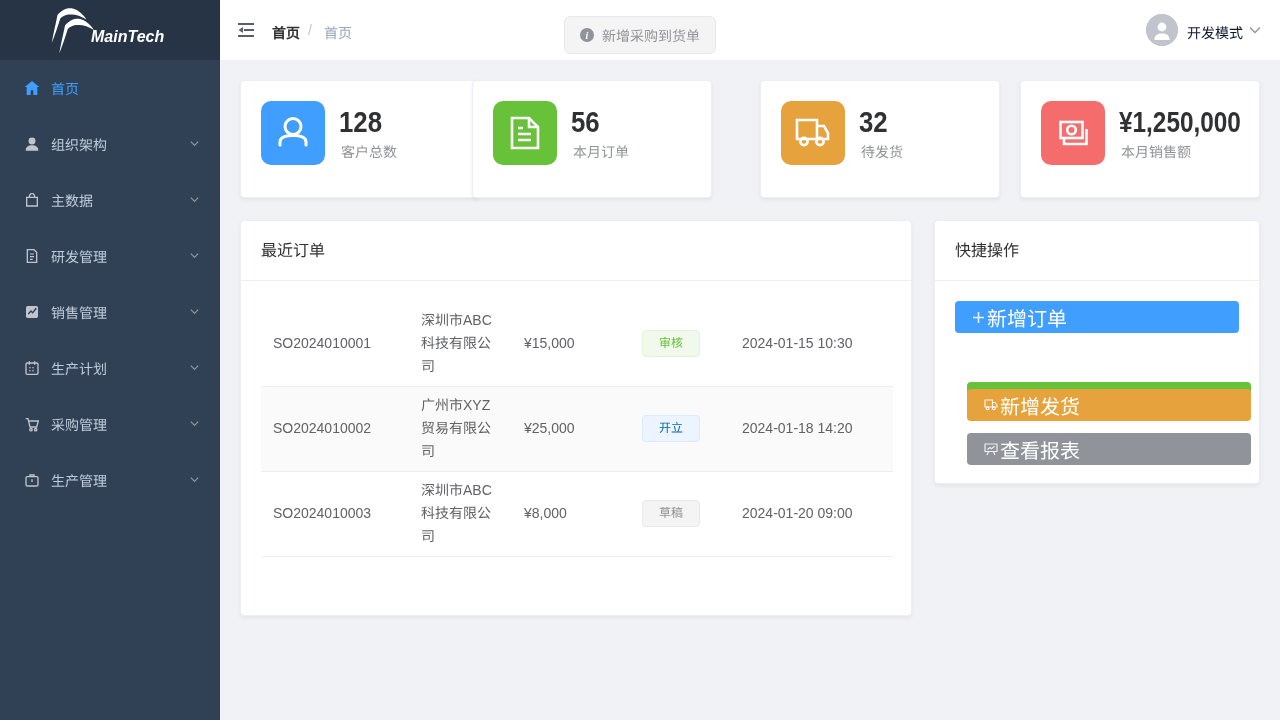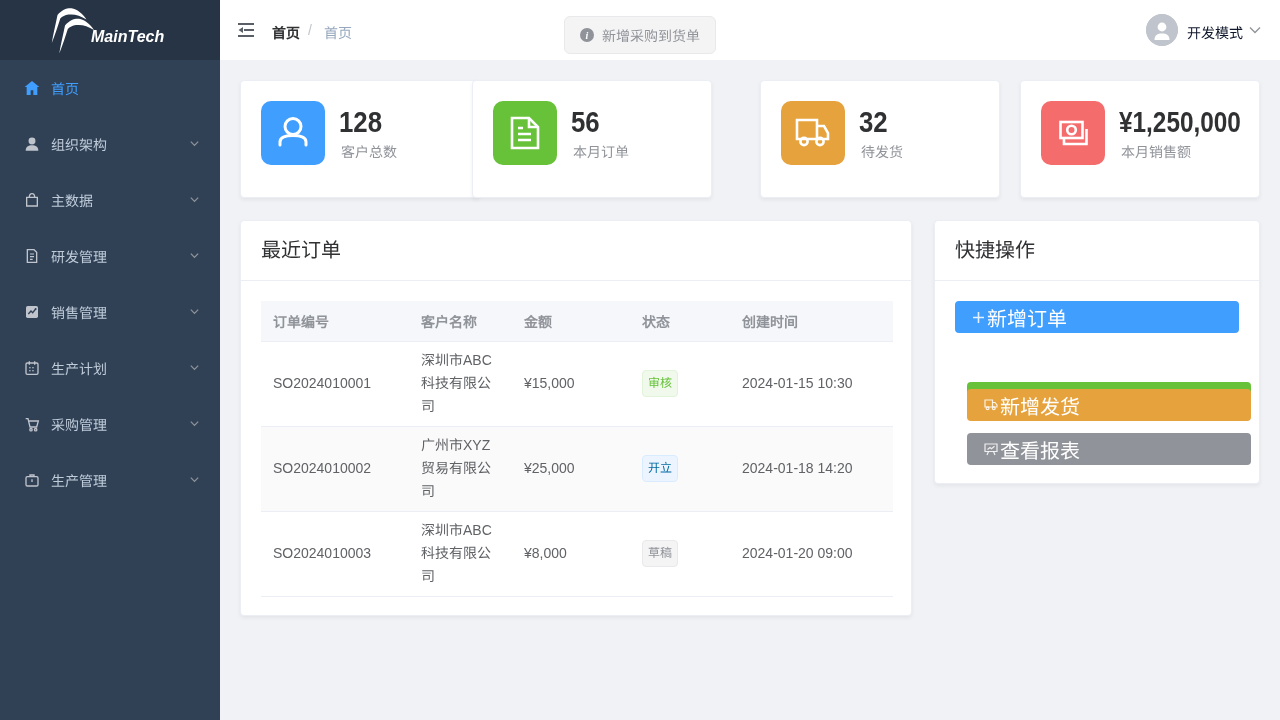--- a/index.html
+++ b/index.html
@@ -30,29 +30,29 @@
 #uarrow { left:1249px; top:26px; width:12px; height:8px; }
 
 
 .card { position:absolute; background:#fff; border-radius:4px; border:1px solid #ebeef5; box-shadow:0 2px 4px rgba(0,0,0,.06); }
 .stat { top:80px; width:240px; height:118px; }
 .stat .ibox { position:absolute; left:20px; top:20px; width:64px; height:64px; border-radius:10px; display:flex; align-items:center; justify-content:center; }
 .stat .num { position:absolute; left:98px; top:25px; font-size:30px; font-weight:bold; color:#303133; line-height:31px; transform:scaleX(.86); transform-origin:0 50%; white-space:nowrap; }
 .stat .lbl { position:absolute; left:100px; top:64px; font-size:14px; color:#909399; line-height:14px; }
 
 
-.panel-title { position:absolute; left:20px; top:0; height:59px; line-height:59px; font-size:20px; color:#303133; }
+.panel-title { position:absolute; left:20px; top:0; height:59px; line-height:59px; font-size:16px; color:#303133; }
 .panel-hd { position:absolute; left:0; top:59px; width:100%; height:1px; background:#ebeef5; }
 
 
 #tbl { position:absolute; left:20px; top:80px; width:632px; border-collapse:collapse; table-layout:fixed; font-size:14px; }
 #tbl th { background:#f5f7fa; color:#909399; font-weight:bold; text-align:left; height:40px; padding:0 0 0 12px; border-bottom:1px solid #ebeef5; }
 #tbl td { color:#606266; text-align:left; height:85px; padding:0 0 0 12px; border-bottom:1px solid #ebeef5; vertical-align:middle; line-height:23px; }
 #tbl tr.stripe td { background:#fafafa; }
-.tag { display:inline-block; height:27px; line-height:25px; padding:0 5px; font-size:12px; border-radius:4px; border:1px solid; }
+.tag { display:inline-block; height:27px; line-height:25px; padding:0 16px; font-size:12px; border-radius:4px; border:1px solid; }
 .tag.g { color:#67c23a; background:#f0f9eb; border-color:#e1f3d8; }
 .tag.b { color:#0369a1; background:#ecf5ff; border-color:#d9ecff; }
 .tag.i { color:#909399; background:#f4f4f5; border-color:#e9e9eb; }
 
 
 .qbtn { position:absolute; left:20px; width:284px; height:32px; border-radius:4px; color:#fff; font-size:20px; font-weight:500; display:flex; align-items:center; padding-left:17px; }
 .qbtn svg { margin-right:2px; }
 .qbtn.shift { left:32px; }
 </style>
 </head>
@@ -220,27 +220,20 @@
   <div class="panel-hd"></div>
   <table id="tbl">
     <colgroup>
         <col style="width:148px">
         <col style="width:103px">
         <col style="width:118px">
         <col style="width:100px">
         <col style="width:163px">
       </colgroup>
     <tbody>
-        <tr>
-          <th>订单编号</th>
-          <th>客户名称</th>
-          <th>金额</th>
-          <th>状态</th>
-          <th>创建时间</th>
-        </tr>
     <tr>
           <td>SO2024010001</td>
           <td>深圳市ABC<br>科技有限公<br>司</td>
           <td>¥15,000</td>
           <td><span class="tag g">审核</span></td>
           <td>2024-01-15 10:30</td>
         </tr>
     <tr class="stripe">
           <td>SO2024010002</td>
           <td>广州市XYZ<br>贸易有限公<br>司</td>

